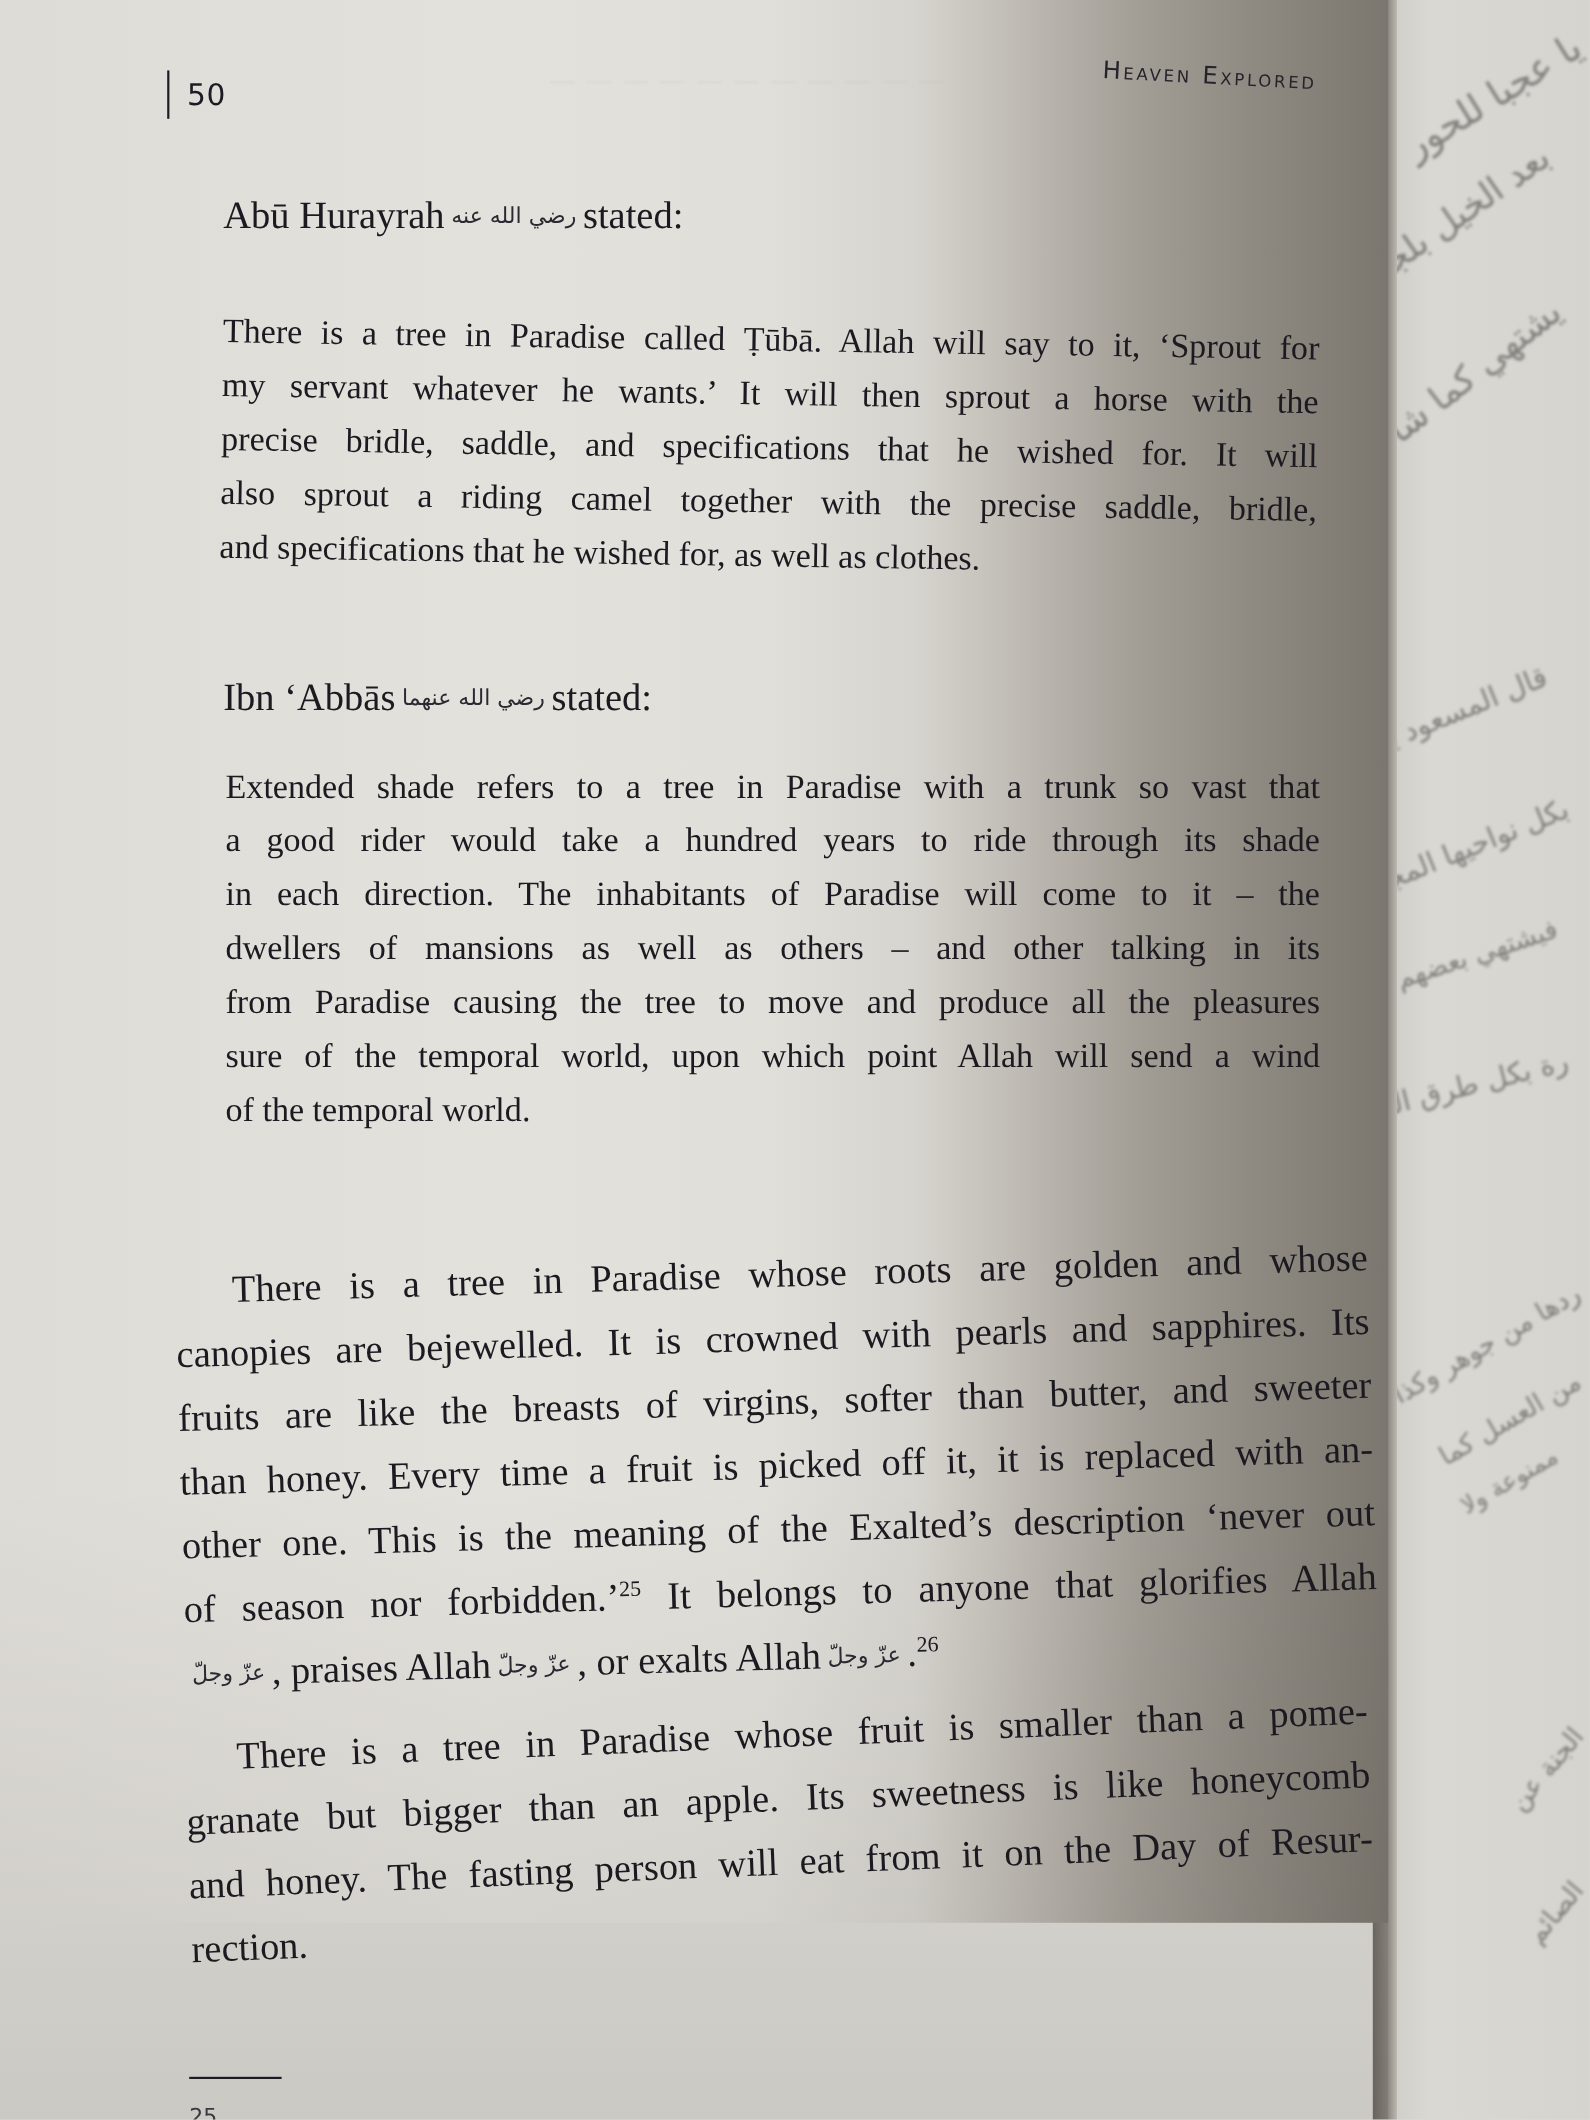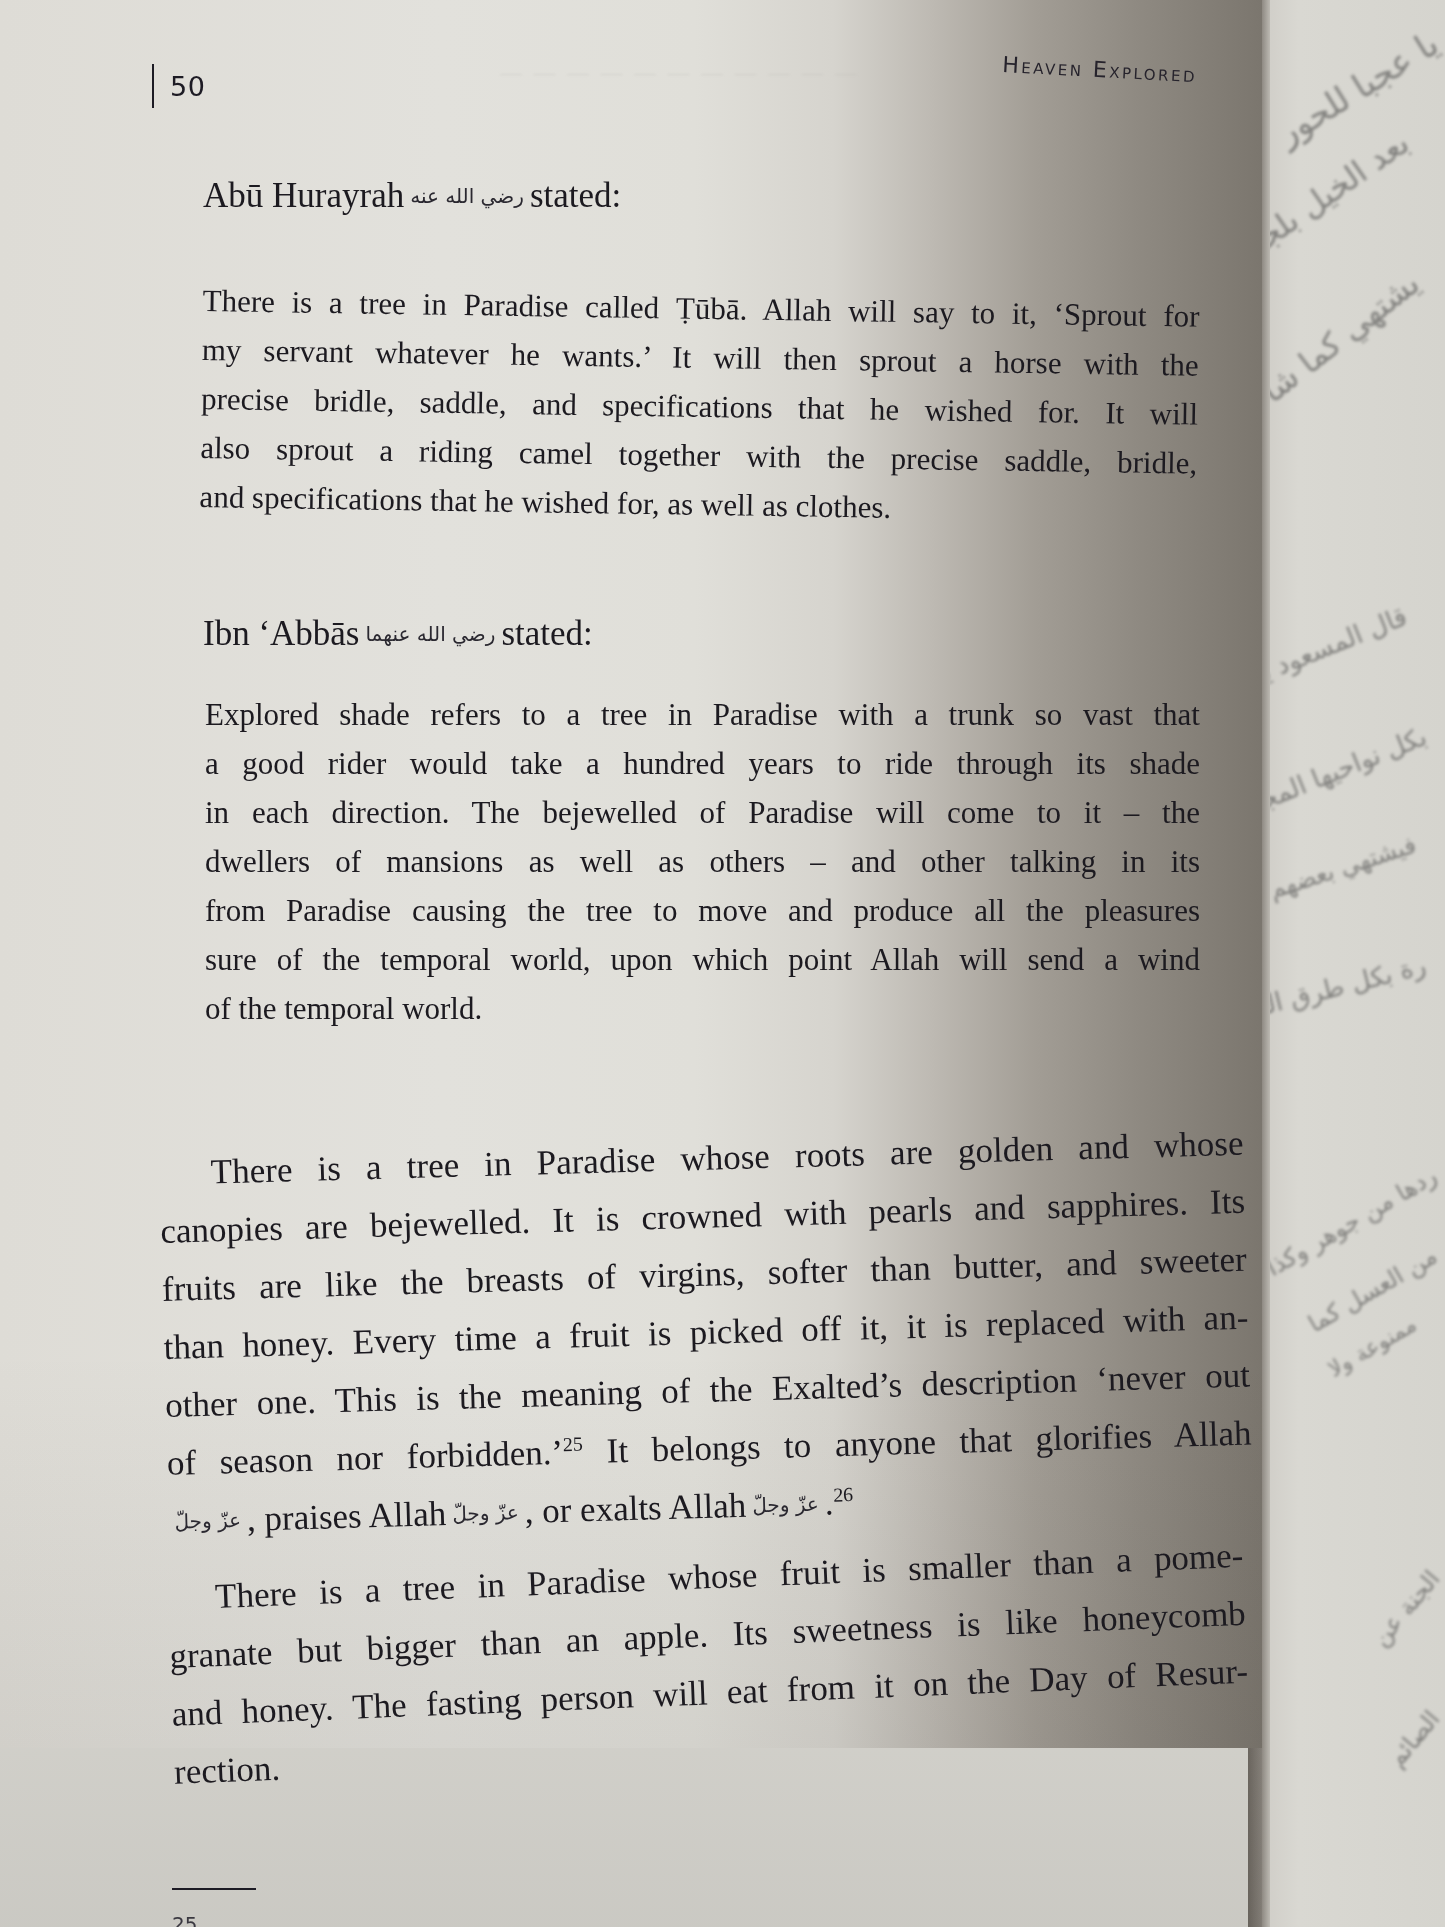--- a/index.html
+++ b/index.html
@@ -219,23 +219,23 @@
       <span class="line">precise bridle, saddle, and specifications that he wished for. It will</span>
       <span class="line">also sprout a riding camel together with the precise saddle, bridle,</span>
       <span class="line last">and specifications that he wished for, as well as clothes.</span>
     </div>
 
     <div class="attribution text" style="left:203px; top:590px;margin-top:24px;">
       <span>Ibn ‘Abbās</span><span class="honorific">رضي الله عنهما</span><span>stated:</span>
     </div>
 
     <div class="quote text" style="left:205px; top:690px; width:995px;">
-      <span class="line">Explored shade refers to a tree in Paradise with a trunk so vast that</span>
+      <span class="line">Extended shade refers to a tree in Paradise with a trunk so vast that</span>
       <span class="line">a good rider would take a hundred years to ride through its shade</span>
-      <span class="line">in each direction. The bejewelled of Paradise will come to it – the</span>
+      <span class="line">in each direction. The inhabitants of Paradise will come to it – the</span>
       <span class="line">dwellers of mansions as well as others – and other talking in its</span>
       <span class="line">from Paradise causing the tree to move and produce all the pleasures</span>
       <span class="line">sure of the temporal world, upon which point Allah will send a wind</span>
       <span class="line last">of the temporal world.</span>
     </div>
 
     <div class="body-para text" style="left:158px; top:1145px; width:1085px; transform:rotate(-1.6deg); transform-origin:left top;">
       <span class="line" style="text-indent:52px;">There is a tree in Paradise whose roots are golden and whose</span>
       <span class="line">canopies are bejewelled. It is crowned with pearls and sapphires. Its</span>
       <span class="line">fruits are like the breasts of virgins, softer than butter, and sweeter</span>

